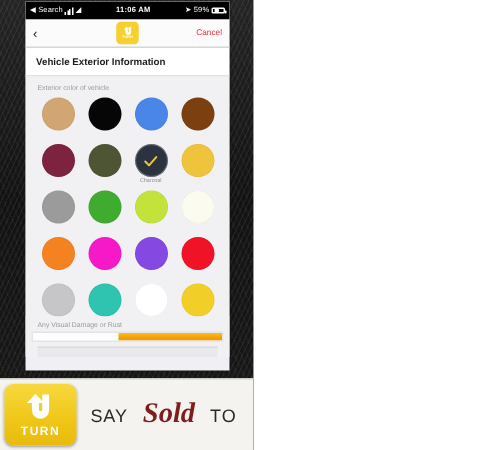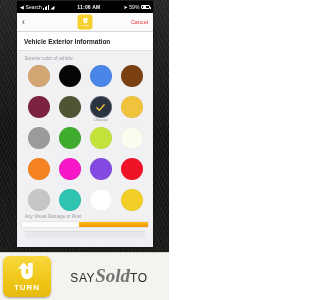--- a/index.html
+++ b/index.html
@@ -222,33 +222,33 @@
     font-size: 8px; color: #fff; font-weight: bold;
     letter-spacing: 1px; line-height: 1; margin-top: 1px;
   }
   .ad-text {
     flex: 1;
     display: flex; flex-direction: column;
     align-items: center; justify-content: center;
     padding-right: 4px;
   }
   .ad-line1 {
-    display: flex; align-items: baseline; gap: 0;
+    display: flex; align-items: baseline; gap: 10px;
     line-height: 1;
   }
   .ad-say, .ad-to {
     font-size: 12px; color: #2a2a2a; letter-spacing: 0.6px;
     font-family: "Liberation Sans", sans-serif;
   }
   .ad-sold {
     font-size: 19px;
     font-family: "Liberation Serif", serif;
     font-style: italic;
     font-weight: bold;
-    color: #737373;
+    color: #7f1d1d;
     line-height: 0.85;
   }
   .ad-line2 {
     font-size: 10.5px; color: #3a3a3a; letter-spacing: 0.5px;
     margin-top: 1px; line-height: 1;
   }
 </style>
 </head>
 <body>
 

